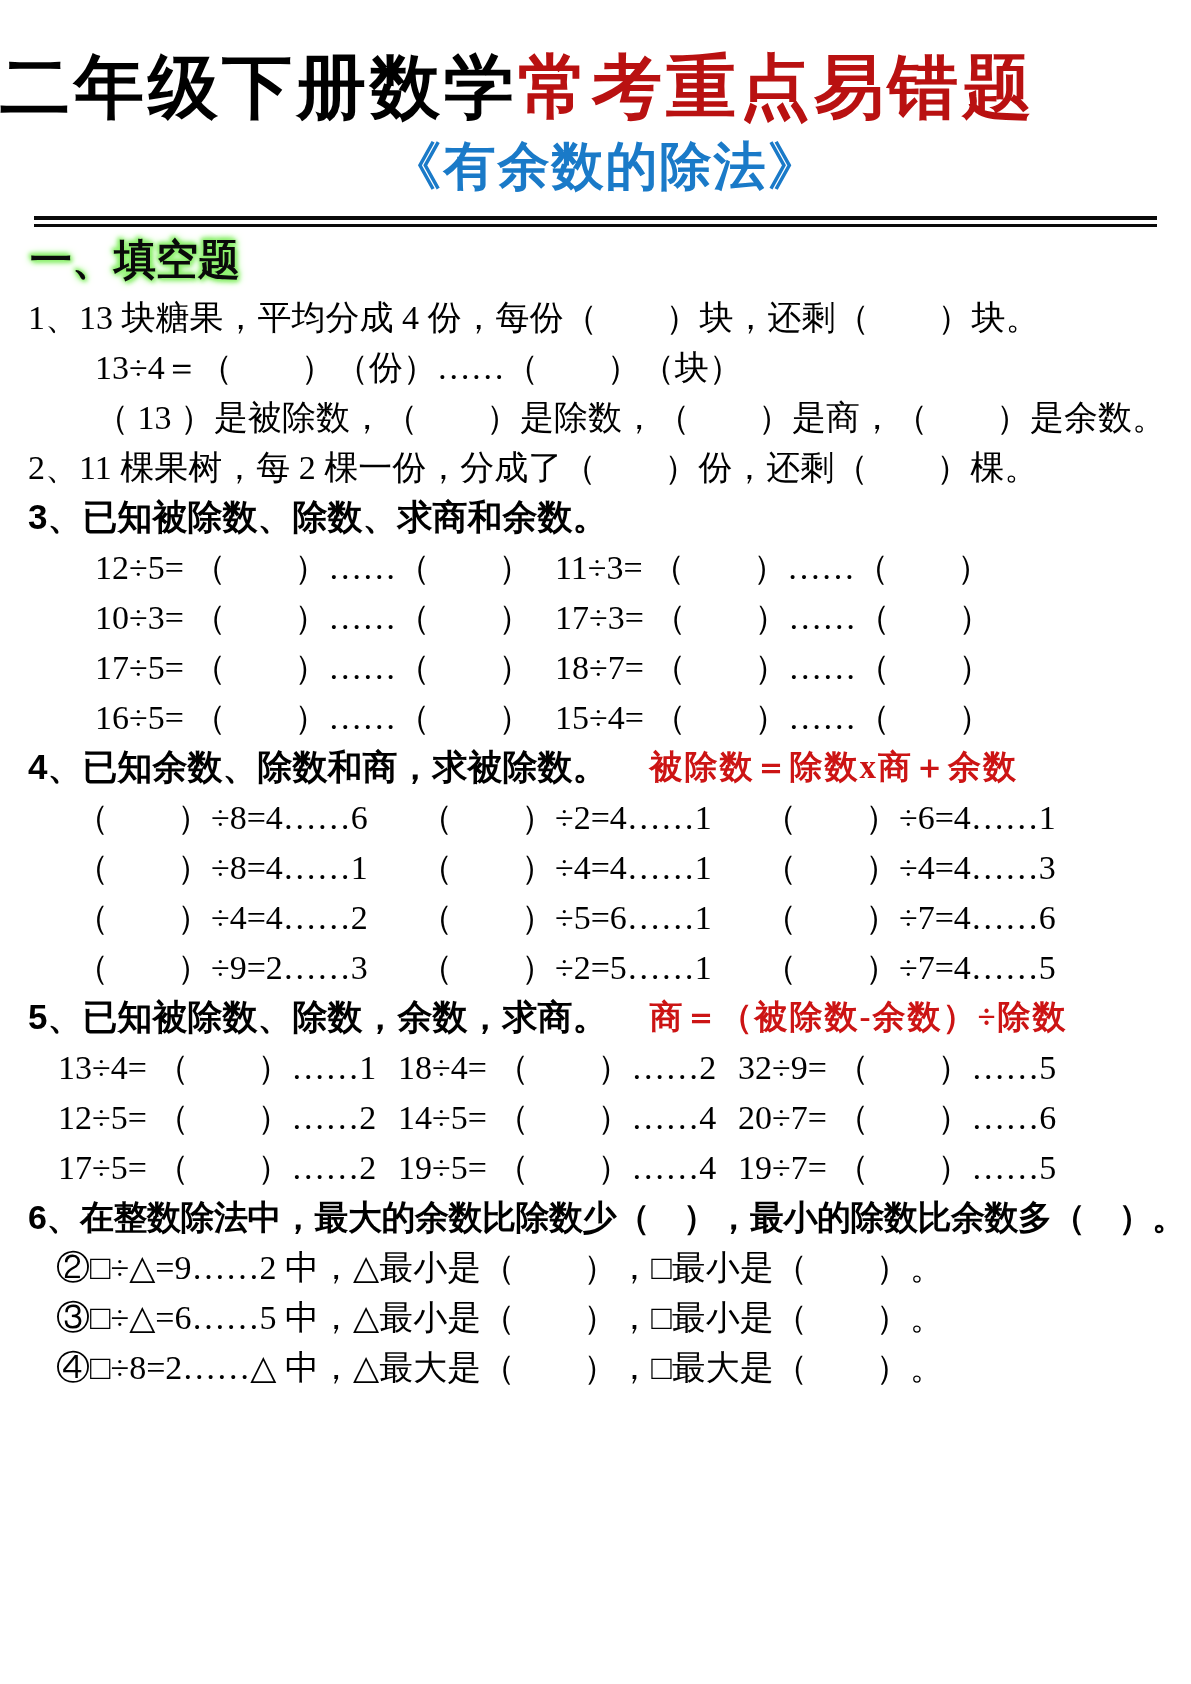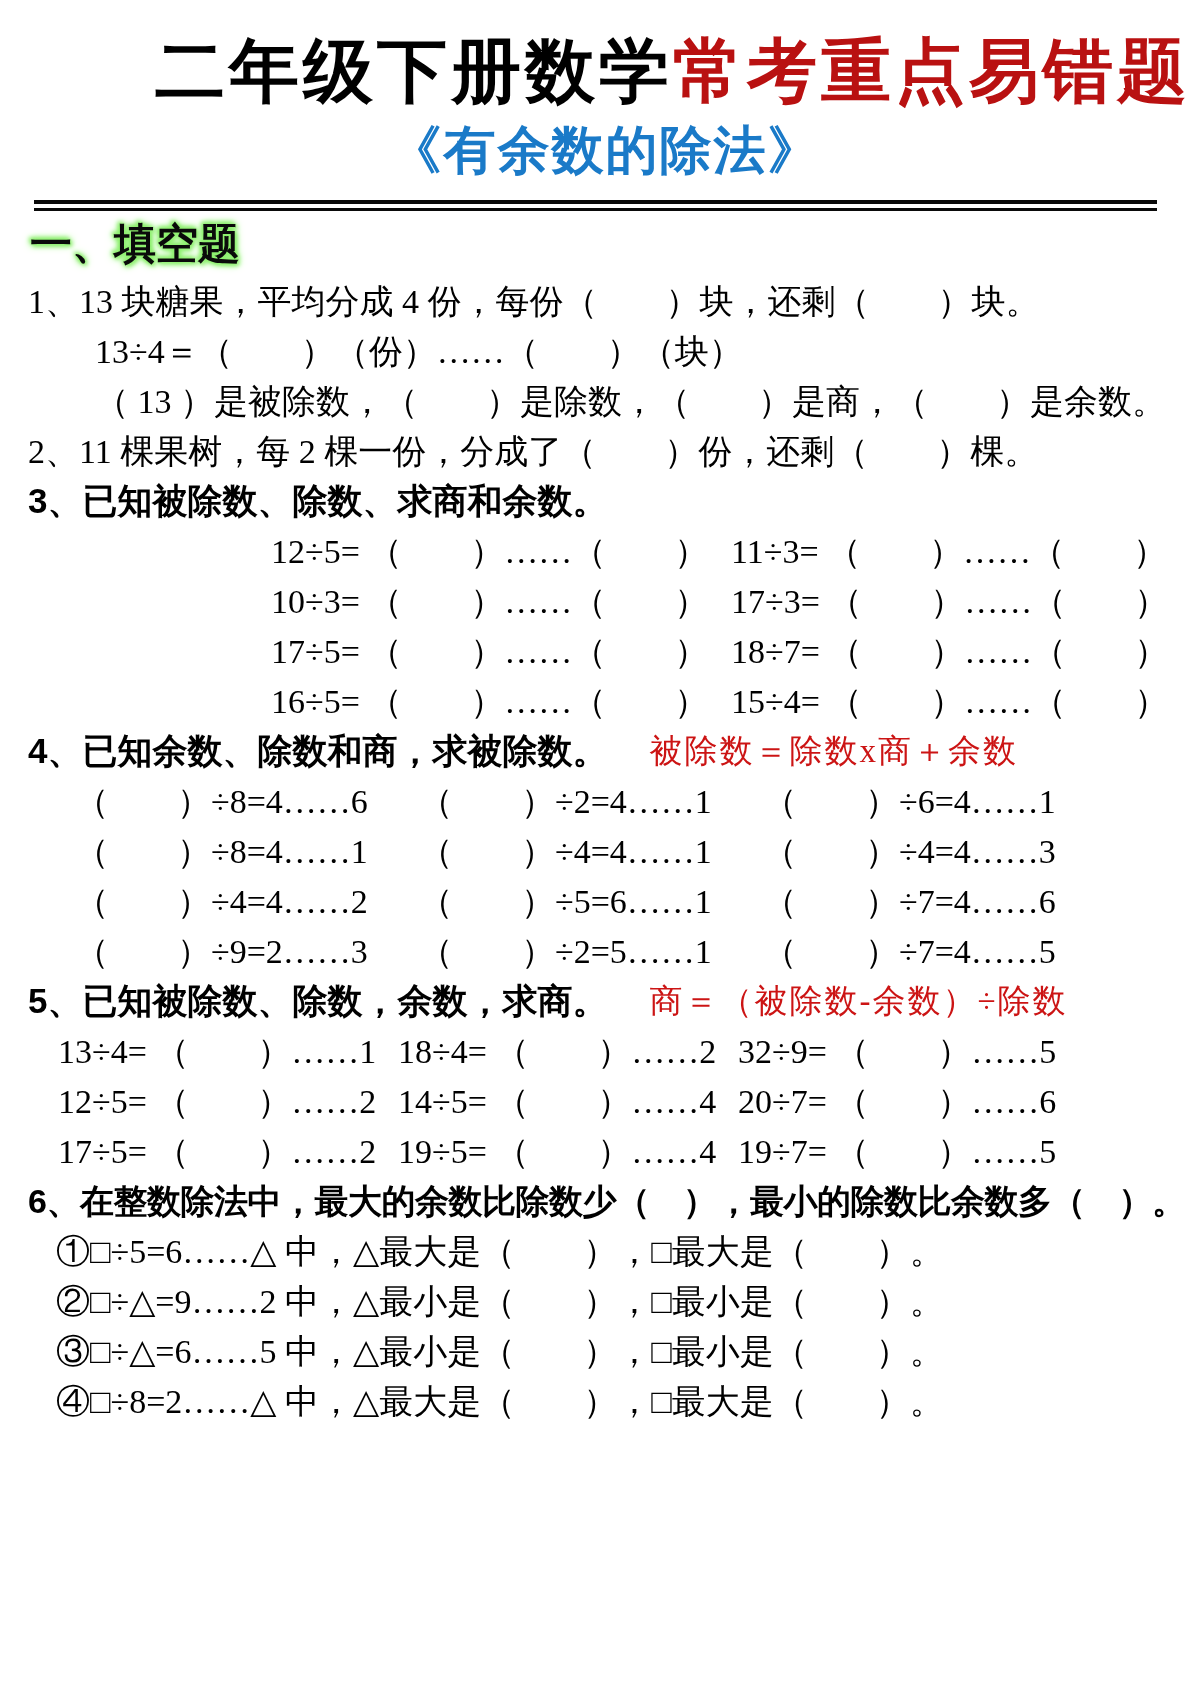--- a/index.html
+++ b/index.html
@@ -7,27 +7,28 @@
     width: 1191px; height: 1684px;
     background: #ffffff;
     color: #000;
     font-family: "Liberation Serif", "DejaVu Serif", serif;
     overflow: hidden;
   }
   .page { padding-top: 34px; }
 
   
   .title {
-    text-align: right;
+    text-align: left;
     font-family: "DejaVu Serif", "Liberation Serif", serif;
     font-weight: 900;
     font-size: 70px;
     line-height: 1.05;
     letter-spacing: 4px;
     white-space: nowrap;
+    margin-top: 16px;
   }
   .title .red { color: var(--title_red, #b91111); }
   .subtitle {
     text-align: center;
     font-weight: 900;
     font-size: 52px;
     letter-spacing: 2px;
     color: var(--subtitle_blue, #1a7ac8);
     margin-top: 8px;
     white-space: nowrap;
@@ -67,27 +68,27 @@
   .lq   { margin-left: 28px; }   
   .lsub { margin-left: 95px; }   
 
   .heading {
     font-family: "Liberation Sans", "DejaVu Sans", sans-serif;
     font-weight: bold;
     font-size: 35px;
   }
   .note {
     color: var(--note_red, #cc1414);
-    font-weight: 400;
+    font-weight: 700;
     font-size: 33px;
     margin-left: 42px;
     letter-spacing: 2px;
   }
 
-  .q3-row { margin-left: 95px; justify-content: flex-end; }
+  .q3-row { margin-left: 95px; }
   .q3-row .cell { display: inline-block; width: 460px; }
   .q4-row { margin-left: 75px; }
   .q4-row .cell { display: inline-block; width: 344px; }
   .q5-row { margin-left: 58px; }
   .q5-row .cell { display: inline-block; width: 340px; }
   .q6-heading { font-size: 34px; letter-spacing: -0.5px; }
   .q6-item { margin-left: 56px; }
 </style>
 </head>
 <body>
@@ -179,23 +180,20 @@
   <div class="line q5-row">
     <span class="cell">17÷5= （　　）……2</span>
     <span class="cell">19÷5= （　　）……4</span>
     <span class="cell">19÷7= （　　）……5</span>
   </div>
 
   <div class="line lq">
       <span class="heading q6-heading">6、在整数除法中，最大的余数比除数少（　），最小的除数比余数多（　）。</span>
     </div>
   <div class="line q6-item">
-      <span>①□÷5=6……△ 中，△最大是（　　），□最大是（　　）。</span>
-    </div>
-  <div class="line q6-item">
       <span>②□÷△=9……2 中，△最小是（　　），□最小是（　　）。</span>
     </div>
   <div class="line q6-item">
       <span>③□÷△=6……5 中，△最小是（　　），□最小是（　　）。</span>
     </div>
   <div class="line q6-item">
       <span>④□÷8=2……△ 中，△最大是（　　），□最大是（　　）。</span>
     </div>
 
 </div>

